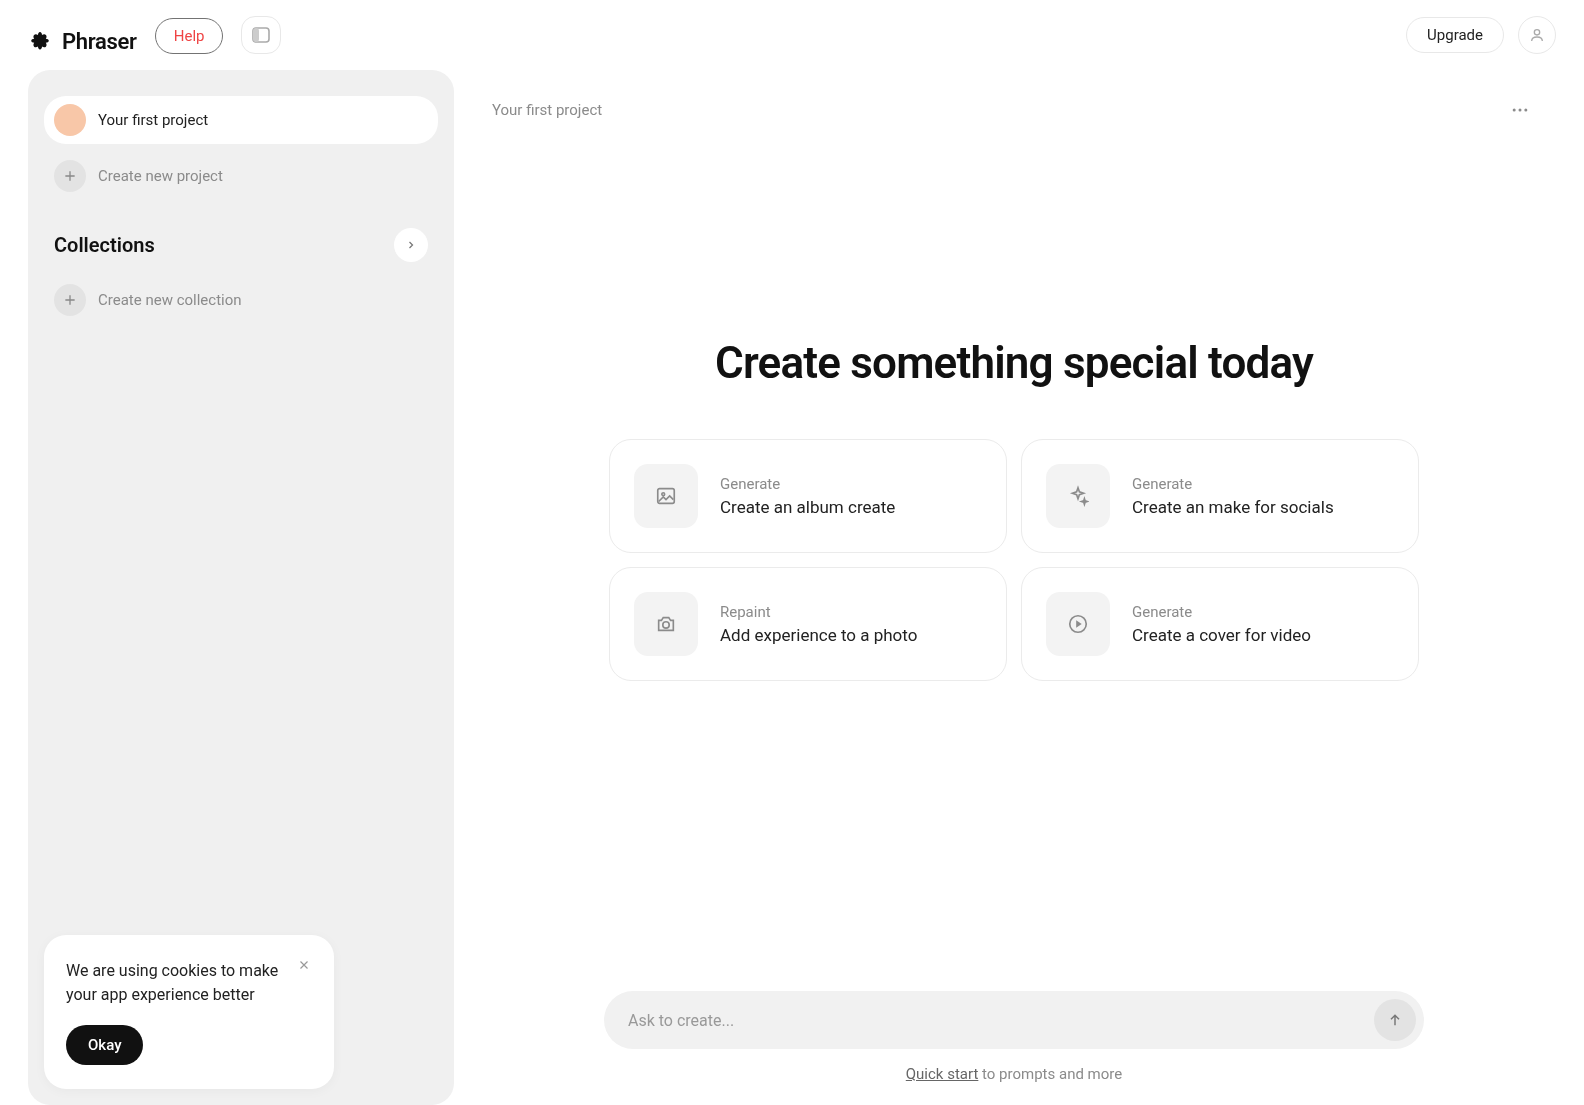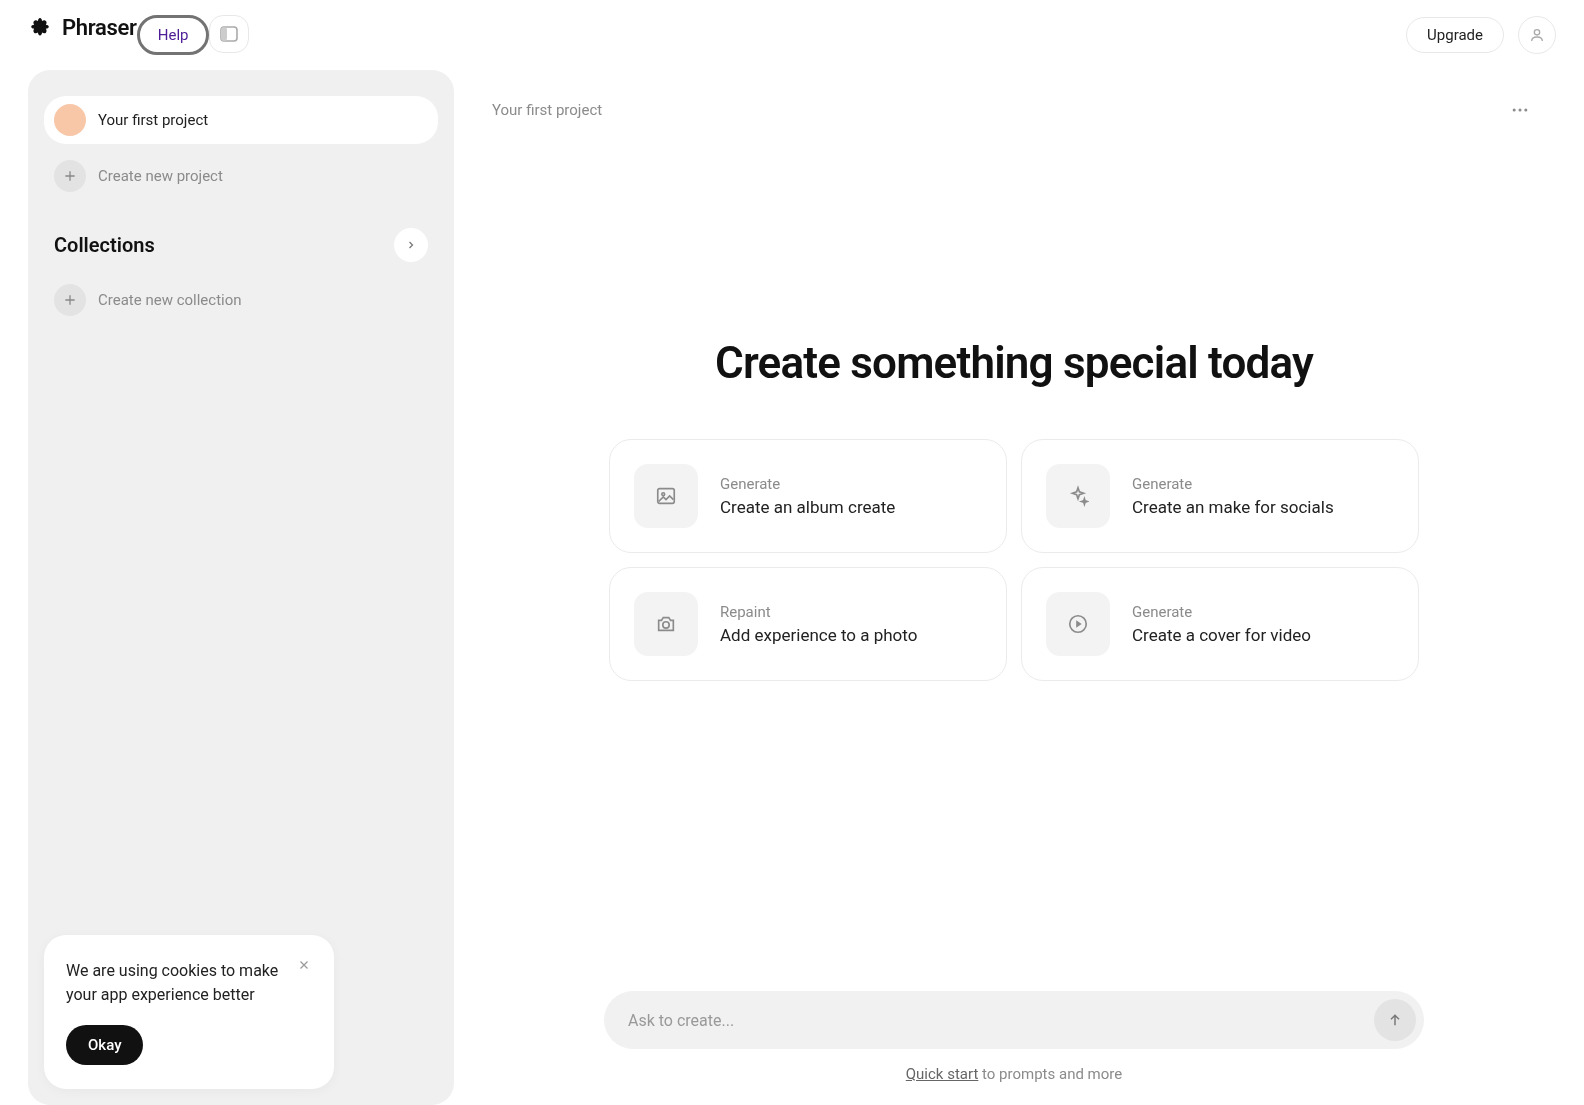--- a/index.html
+++ b/index.html
@@ -17,21 +17,22 @@
     }
     .header {
       height: 70px;
       display: flex;
       align-items: center;
       padding: 0 28px;
       justify-content: space-between;
     }
     .header-left {
       display: flex;
-      align-items: flex-start;
+      align-items: flex-end;
+      gap: 18px;
     }
     .logo-group {
       display: flex;
       align-items: center;
       gap: 10px;
     }
     .logo-mark {
       width: 24px;
       height: 24px;
       display: flex;
@@ -39,25 +40,25 @@
       justify-content: center;
     }
     .logo-text {
       font-size: 22px;
       font-weight: 600;
       color: #111;
       letter-spacing: -0.3px;
     }
     .help-btn {
       background: #ffffff;
-      border: 3px solid #737373;
+      border: 1px solid #737373;
       border-radius: 20px;
       padding: 8px 18px;
       font-size: 15px;
-      color: #4c1d95;
+      color: #ef4444;
       cursor: pointer;
     }
     .panel-toggle {
       background: #ffffff;
       border: 1px solid #e8e8e8;
       border-radius: 14px;
       width: 40px;
       height: 38px;
       display: flex;
       align-items: center;

